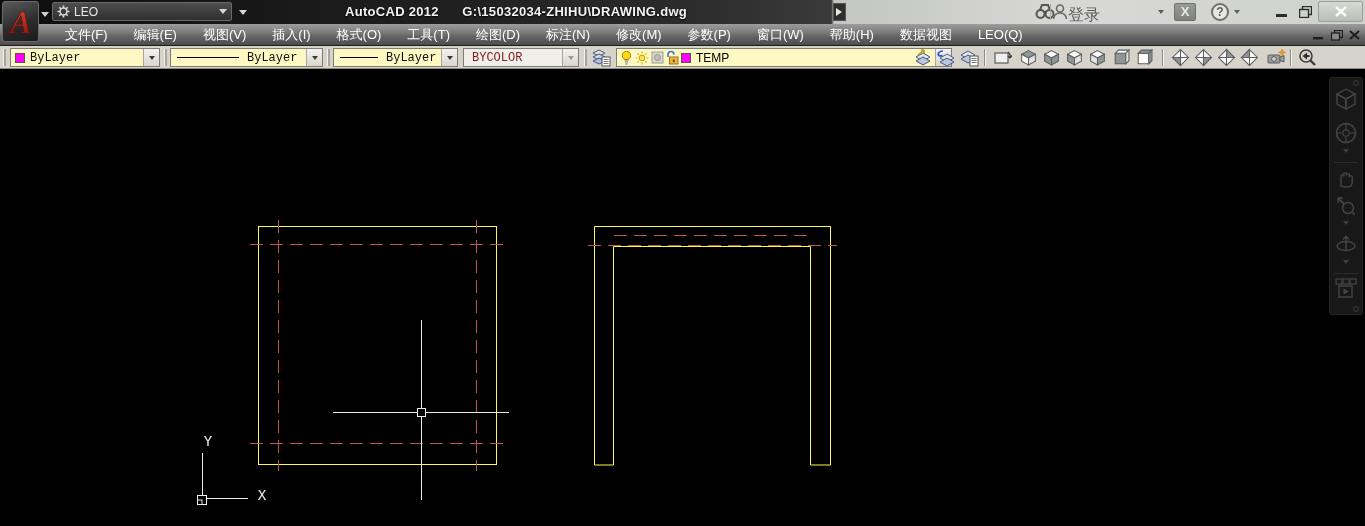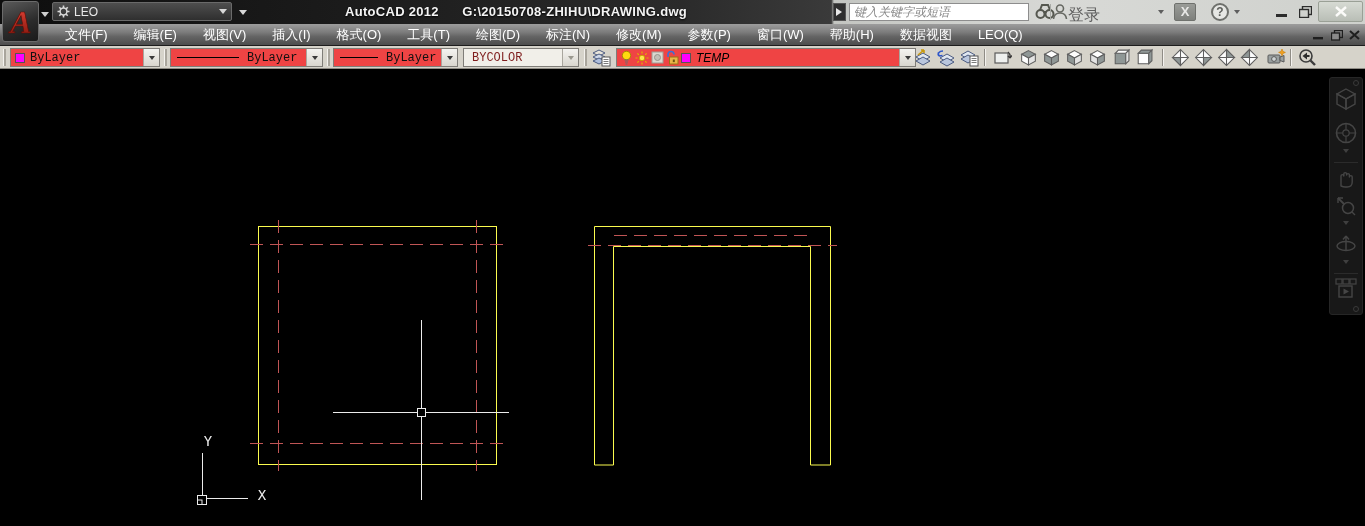--- a/index.html
+++ b/index.html
@@ -100,21 +100,21 @@
   .toolbar {
     position:absolute; top:46px; left:0; width:1365px; height:23px;
     background:#d6d3ca; border-bottom:1px solid #8f8c85;
   }
   .grip {
     position:absolute; top:3px; width:3px; height:17px;
     border-left:1px solid #f4f2ee; background:#a9a59c;
   }
   .combo {
     position:absolute; top:2px; height:19px;
-    background:#ef4444; border:1px solid #7f7d78;
+    background:#fef9c3; border:1px solid #7f7d78;
     display:flex; align-items:center;
     font-family:"Liberation Mono","DejaVu Sans Mono",monospace; font-size:12px; color:#111;
   }
   .combo .arrowbtn {
     margin-left:auto; width:16px; align-self:stretch;
     background:linear-gradient(#f4f3f0,#d9d6ce);
     border-left:1px solid #a9a69e;
     display:flex; align-items:center; justify-content:center;
   }
   .combo .arrowbtn .chv { width:0;height:0;border:3px solid transparent;border-top:4px solid #3a3a3a;margin-top:3px; }
@@ -146,26 +146,25 @@
   .nav-dot { position:absolute; width:6px; height:6px; border-radius:50%; border:1px solid #3a3a3a; right:3px; }
   .watermark {
     position:absolute; right:4px; bottom:2px;
     font-family:"DejaVu Sans Mono",monospace; font-size:17px; letter-spacing:1px;
   }
 </style>
 </head>
 <body>
 
 <div class="titlebar">
-  <div class="window-title">AutoCAD 2012      G:\20150708-ZHIHU\DRAWING.dwg</div>
+  <div class="window-title">AutoCAD 2012      G:\15032034-ZHIHU\DRAWING.dwg</div>
 
   <div class="ic-toggle">
     <span class="tri"></span>
   </div>
-  <input class="ic-search" placeholder="键入关键字或短语" style="">
 
   <span class="tb-icon" style="left:1035px;">
     <svg width="20" height="17" viewBox="0 0 20 17">
       <circle cx="5.5" cy="11" r="4" fill="none" stroke="#55574f" stroke-width="2"></circle>
       <circle cx="14.5" cy="11" r="4" fill="none" stroke="#55574f" stroke-width="2"></circle>
       <path d="M5,7 L7,2 H13 L15,7 M8.5,9 H11.5" fill="none" stroke="#55574f" stroke-width="2"></path>
     </svg>
   </span>
   <span class="ic-sep" style="left:1050px;"></span>
   <span class="tb-icon" style="left:1052px;">
@@ -301,21 +300,21 @@
   <div class="tbtn" style="left:590px;">
     <svg width="20" height="18" viewBox="0 0 20 18">
       <polygon points="2,4 8,1 14,4 8,7" fill="#e8e4da" stroke="#4a5a80" stroke-width="1"></polygon>
       <polygon points="2,8 8,5 14,8 8,11" fill="#cfd8e8" stroke="#4a5a80" stroke-width="1"></polygon>
       <polygon points="2,12 8,9 14,12 8,15" fill="#aebedd" stroke="#4a5a80" stroke-width="1"></polygon>
       <rect x="11" y="8" width="8" height="9" fill="#fff" stroke="#555" stroke-width="1"></rect>
       <path d="M12.5,10.5 H17.5 M12.5,12.5 H17.5 M12.5,14.5 H17.5" stroke="#7a7a7a" stroke-width="1"></path>
     </svg>
   </div>
 
-  <div class="combo" style="left:616px; width:300px;font-style:italic;">
+  <div class="combo" style="left:616px; width:336px;">
     <span class="layer-icons">
       <svg width="13" height="15" viewBox="0 0 13 15">
         <circle cx="6.5" cy="5.5" r="4.2" fill="#ffd90f" stroke="#a98a00" stroke-width="1"></circle>
         <path d="M4.5,10 H8.5 M5,12 H8 M5.5,14 H7.5" stroke="#6f6f6f" stroke-width="1.2"></path>
       </svg>
       <svg width="14" height="14" viewBox="0 0 14 14">
         <circle cx="7" cy="7" r="2.8" fill="#ffe34d" stroke="#c79b00" stroke-width="1"></circle>
         <g stroke="#e2b200" stroke-width="1.2">
           <path d="M7,0.5 V2.5 M7,11.5 V13.5 M0.5,7 H2.5 M11.5,7 H13.5 M2.4,2.4 L3.8,3.8 M10.2,10.2 L11.6,11.6 M11.6,2.4 L10.2,3.8 M3.8,10.2 L2.4,11.6"></path>
         </g>

